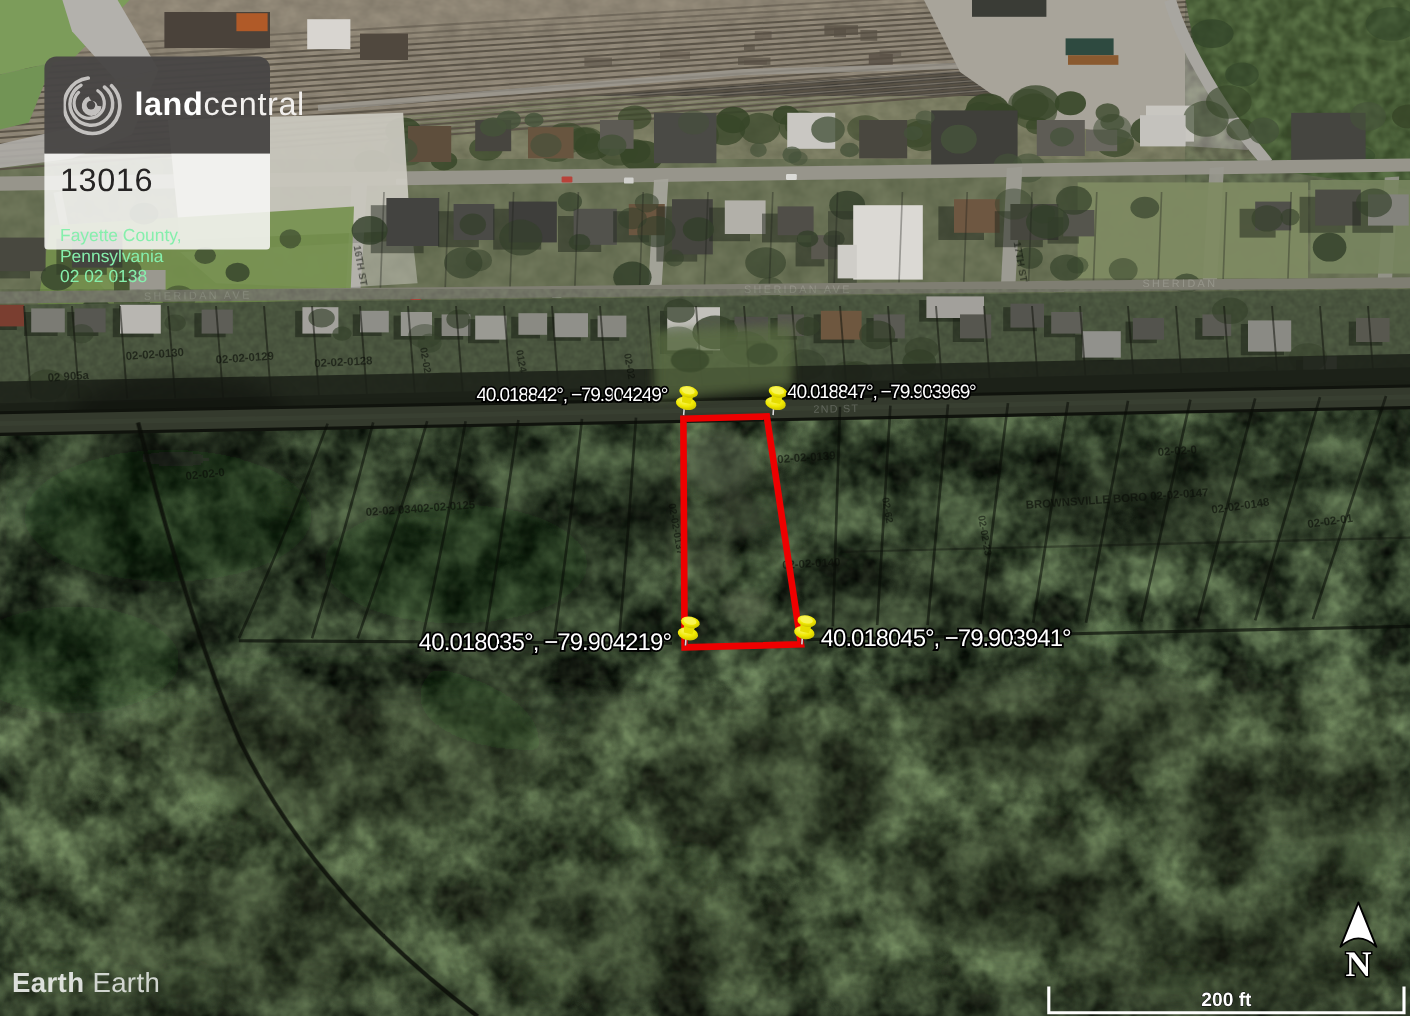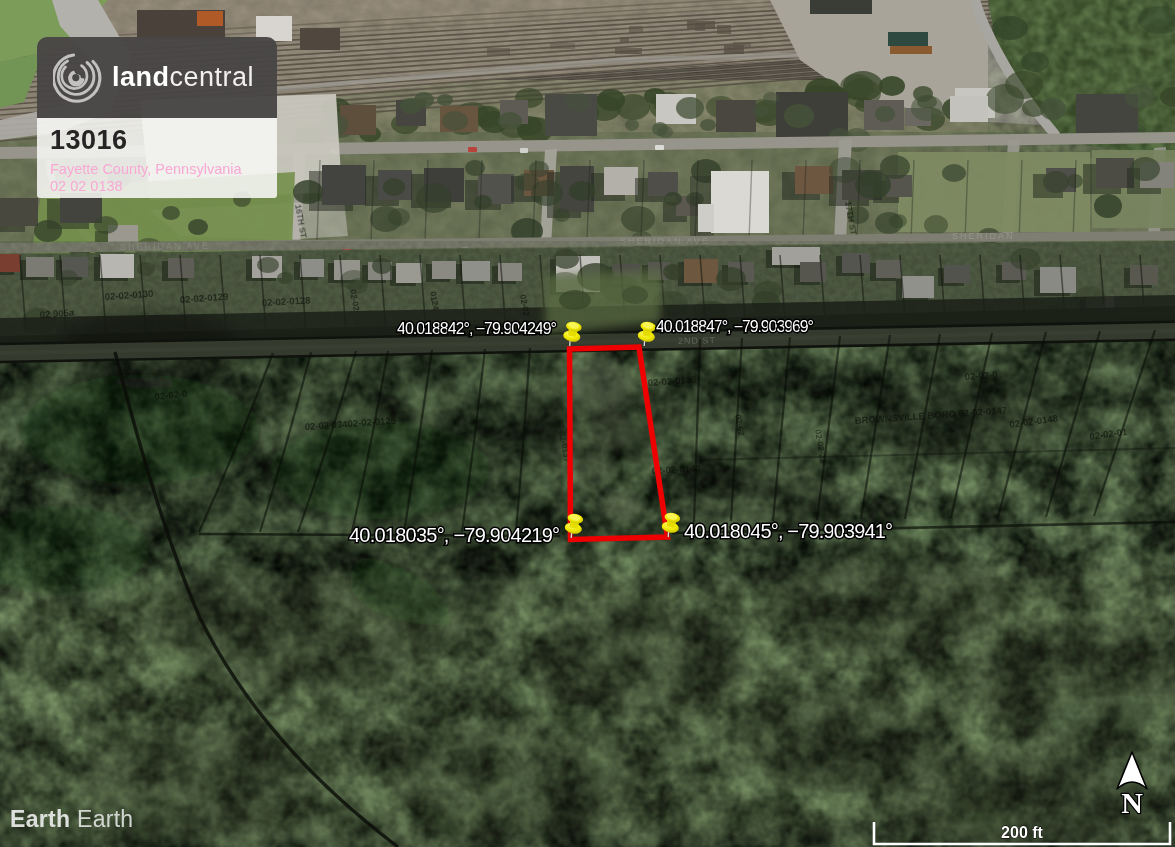--- a/index.html
+++ b/index.html
@@ -1,20 +1,20 @@
 <!DOCTYPE html>
 <html><head><meta charset="utf-8"><title>13016</title><style>
 html,body{margin:0;padding:0;background:#222}
 #stage{position:relative;width:1175px;height:847px;overflow:hidden;font-family:"Liberation Sans",sans-serif}
 #bg{position:absolute;left:0;top:0}
-.card{position:absolute;left:37px;top:37px;width:240px}
+.card{position:absolute;left:37px;top:47px;width:188px}
 .card .hdr{background:rgba(72,70,69,0.96);border-radius:10px 10px 0 0;height:81px;position:relative}
 .card .body{background:rgba(247,247,245,0.88);border-radius:0 0 3px 3px;padding:9px 13px 10px 13px;height:61px}
-.card .num{font-size:27px;font-weight:bold;color:#262424;letter-spacing:0.5px;line-height:1.0;margin-bottom:7px}
-.card .sub{font-size:14.5px;color:#f9a8d4;line-height:1.18}
+.card .num{font-size:27px;font-weight:normal;color:#262424;letter-spacing:0.5px;line-height:1.0;margin-bottom:25px}
+.card .sub{font-size:14.5px;color:#86efac;line-height:1.18}
 .lcword{position:absolute;left:75px;top:25px;font-size:27px;color:#ffffff;letter-spacing:0.5px}
 .lcword b{font-weight:bold}
 .lcword span{font-weight:normal;color:#f2f0ee}
 .ge{position:absolute;left:10px;top:806px;font-size:23px;color:rgba(225,228,225,0.9);letter-spacing:0.3px}
 .ge b{font-weight:bold;color:rgba(232,235,232,0.93)}
 </style></head>
 <body>
 <div id="stage">
 <svg id="bg" width="1175" height="847" viewBox="0 0 1175 847" xmlns="http://www.w3.org/2000/svg">
 <defs>

